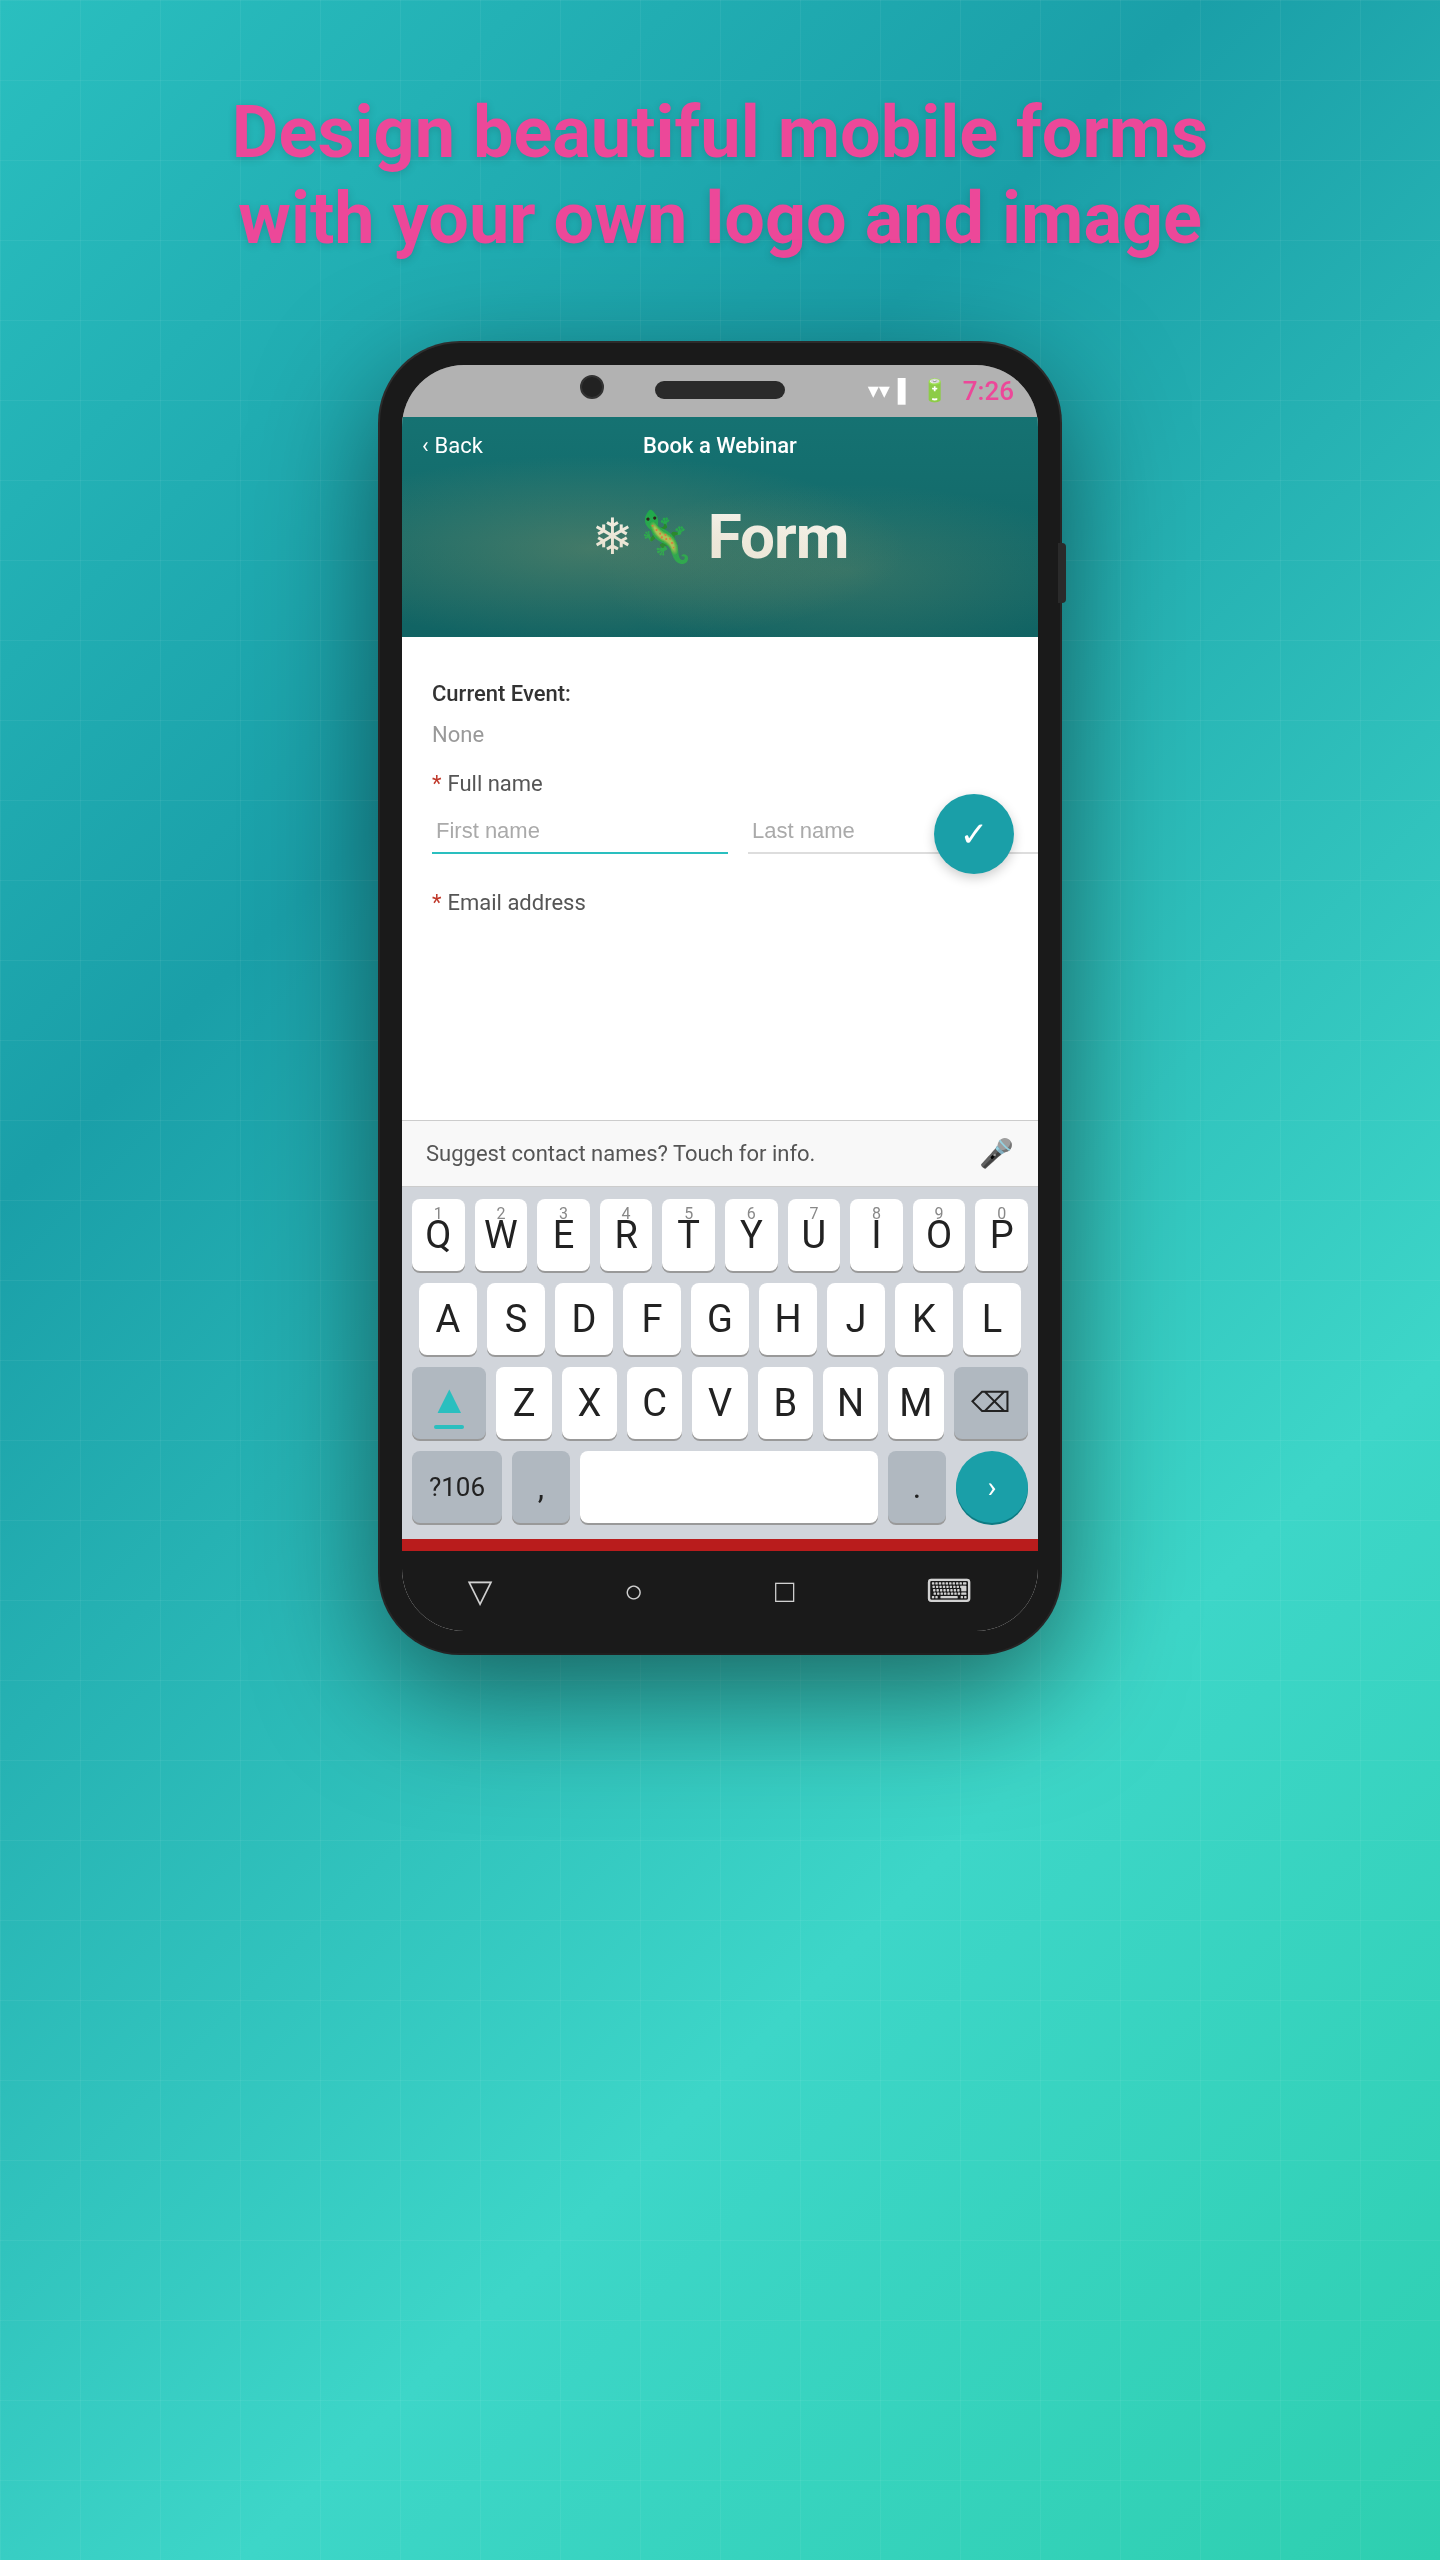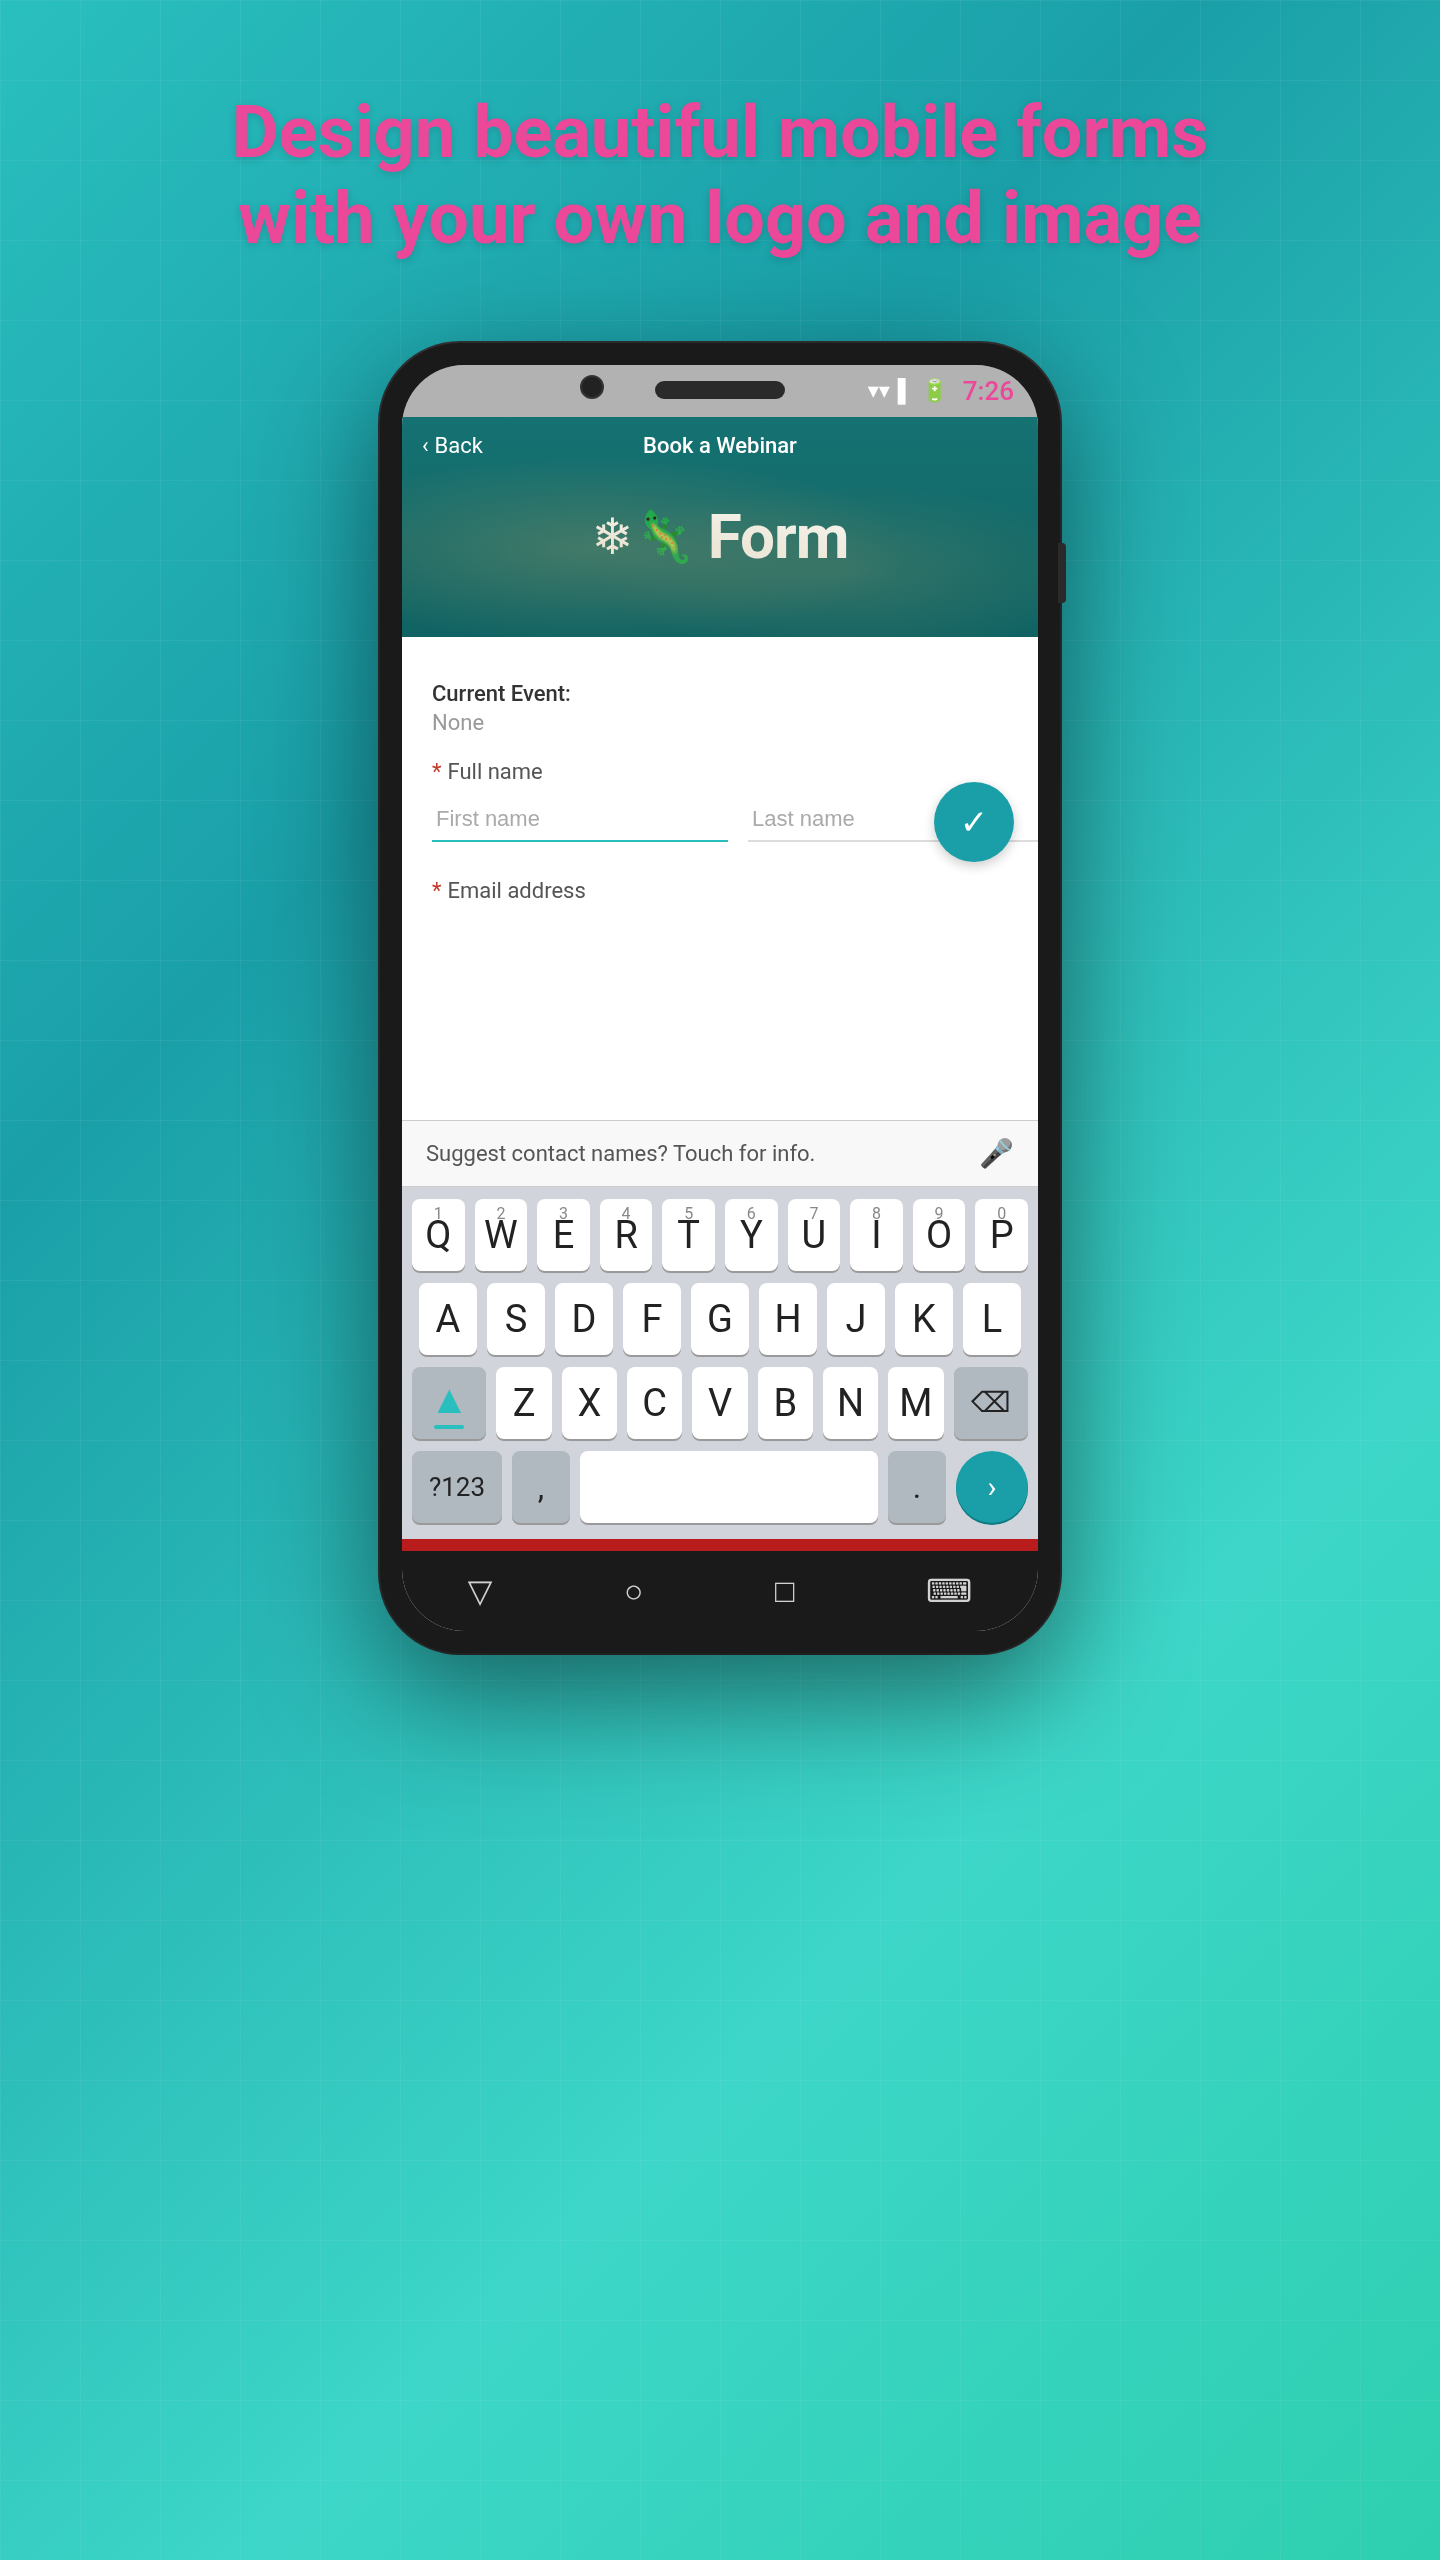--- a/index.html
+++ b/index.html
@@ -195,21 +195,21 @@
 
     .current-event-label {
       font-size: 22px;
       color: #333;
       font-weight: 500;
     }
 
     .current-event-value {
       font-size: 22px;
       color: #999;
-      margin-top: 4px;
+      margin-top: 16px;
       margin-bottom: 24px;
     }
 
     .field-label {
       font-size: 22px;
       color: #555;
       margin-bottom: 14px;
       display: flex;
       align-items: center;
       gap: 6px;
@@ -511,21 +511,21 @@
             <div class="key">X</div>
             <div class="key">C</div>
             <div class="key">V</div>
             <div class="key">B</div>
             <div class="key">N</div>
             <div class="key">M</div>
             <div class="key delete-key">⌫</div>
           </div>
 
           <div class="key-row" style="padding-bottom:16px;">
-            <div class="key sym-key">?123</div>
+            <div class="key sym-key">?106</div>
             <div class="key comma-key">,</div>
             <div class="key space-key"></div>
             <div class="key period-key">.</div>
             <div class="key enter-key">›</div>
           </div>
         </div>
       </div>
 
       <div class="nav-bar">
         <span class="nav-icon">▽</span>

